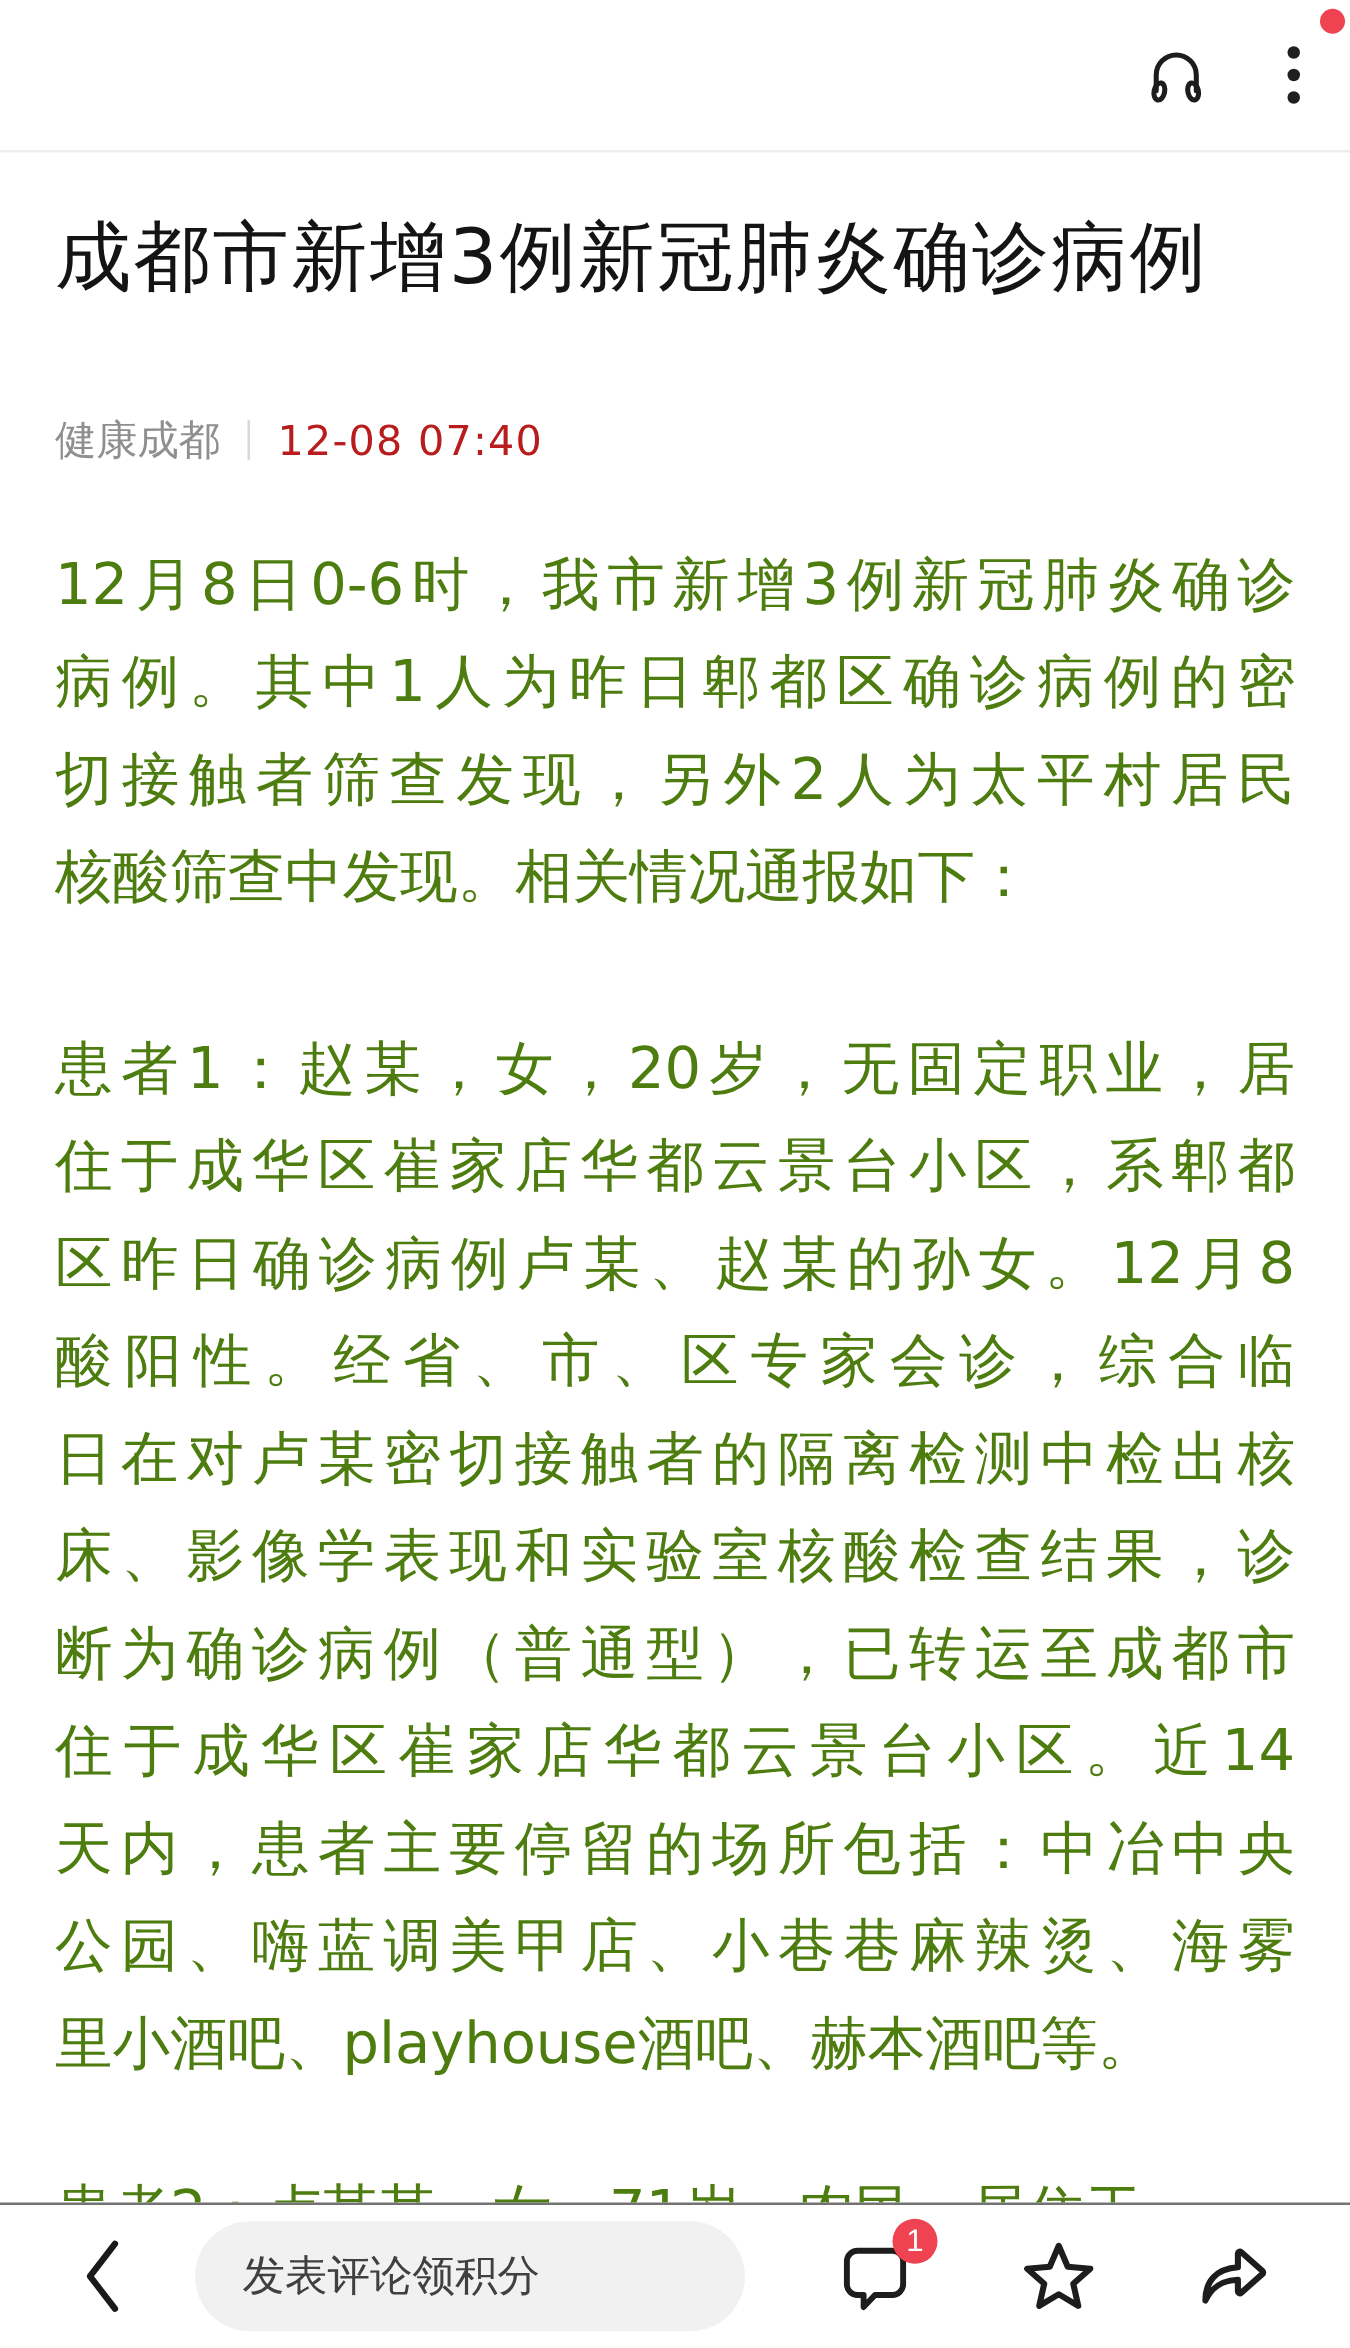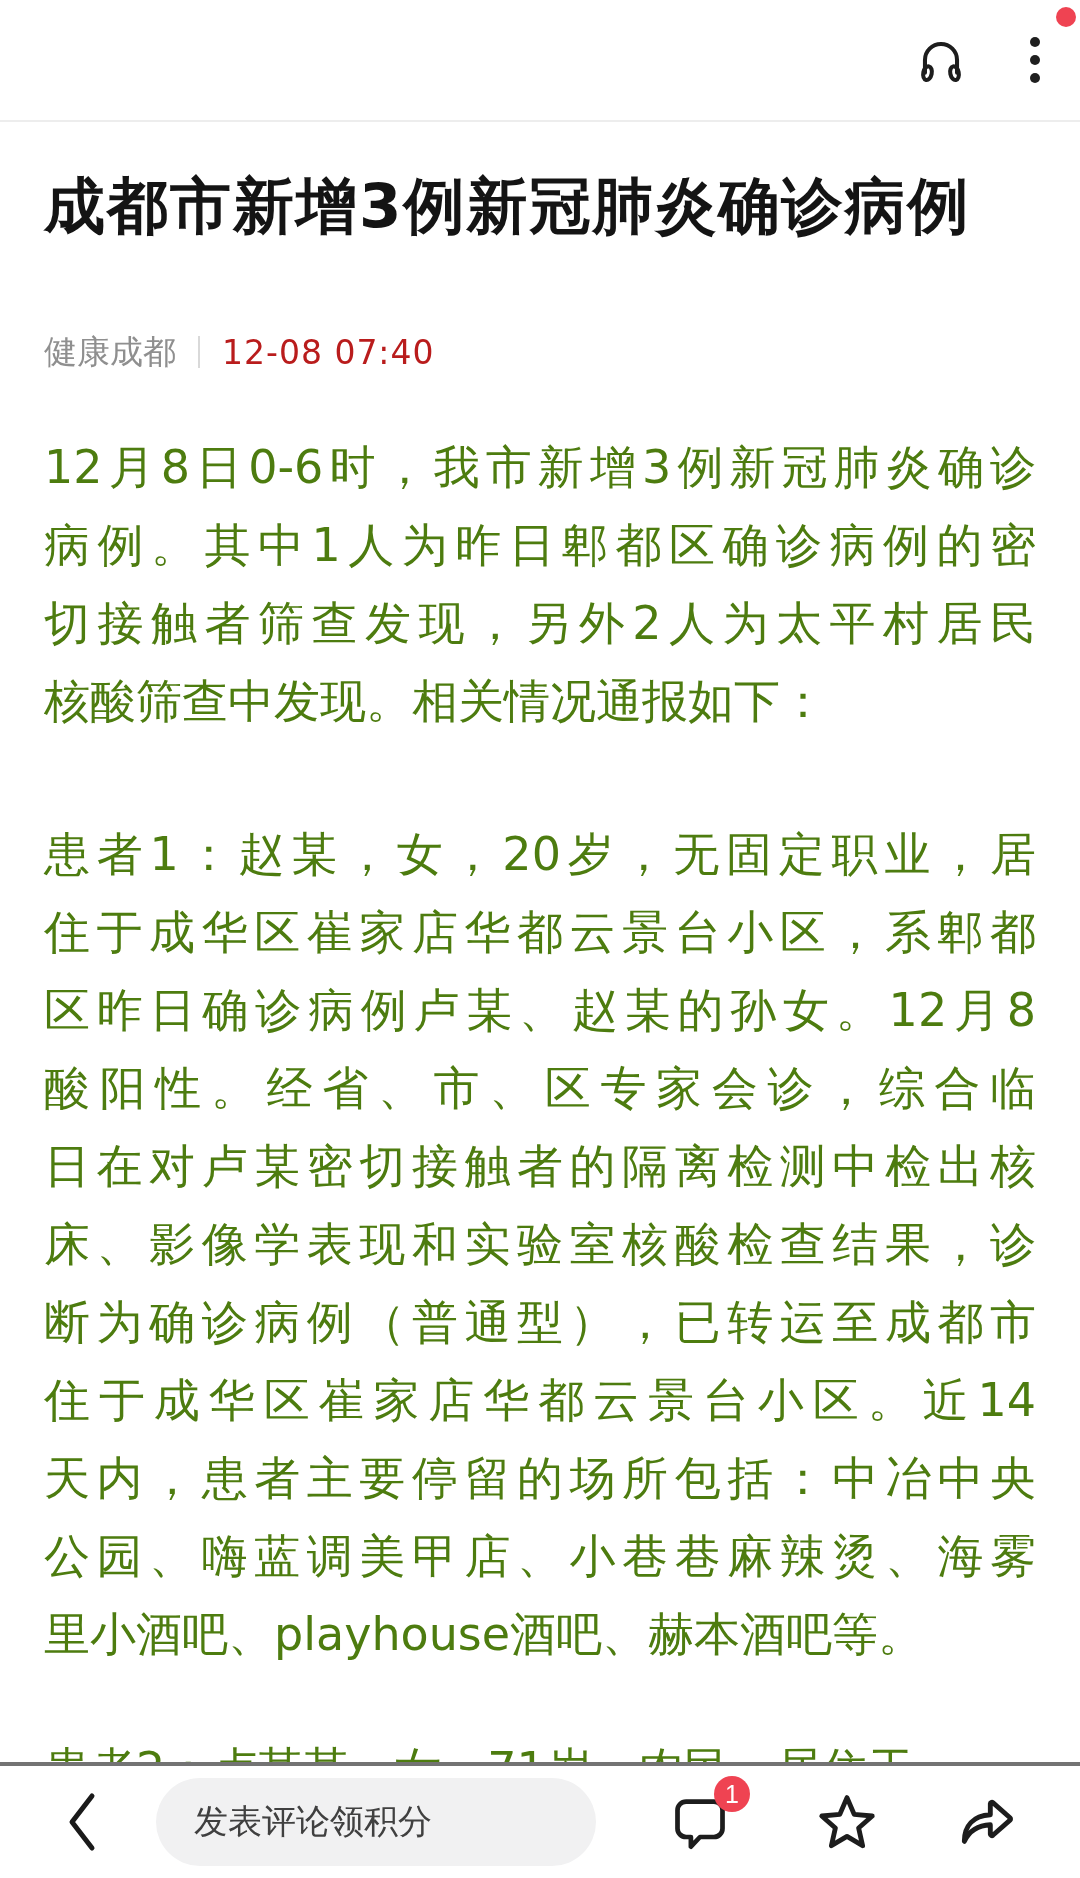--- a/index.html
+++ b/index.html
@@ -21,39 +21,39 @@
     background:none; border:none; cursor:pointer; }
   .kebab { display:flex; flex-direction:column; gap:8px; padding:6px 10px; }
   .kebab .dot { width:10px; height:10px; border-radius:50%; background:#1f1f1f; }
   .notif-dot {
     position:absolute; top:-24px; right:-26px; width:20px; height:20px;
     border-radius:50%; background:#ef4352;
   }
   
   .content { position:absolute; top:122px; left:0; right:0; bottom:0; padding:0 44px; }
   .title {
-    margin-top:46px; font-size:61px; line-height:76px; font-weight:700;
+    margin-top:46px; font-size:61px; line-height:76px; font-weight:400;
     letter-spacing:2px; color:#141414;
   }
   .meta { margin-top:88px; display:flex; align-items:center; height:40px; }
   .meta-source { font-size:33px; color:#8f8f8f; }
   .meta-divider { width:2px; height:32px; background:#d9d9d9; margin:0 22px; }
   .meta-time { font-size:33px; color:#b91c1c; letter-spacing:1px; }
   .body { margin-top:56px; color:#222; }
   .para { margin-bottom:75px; }
   .body .para:last-child { margin-top:-18px; margin-bottom:0; }
   .line {
     height:78px; line-height:78px; font-size:46px; white-space:nowrap;
     text-align:justify; text-align-last:justify; color:#4d7c0f;
   }
   .line.last { text-align-last:left; }
   
   .bottombar {
     position:absolute; left:0; right:0; bottom:0; height:116px; z-index:10;
-    background:#fff; border-top:4px solid #737373;
+    background:#fff; border-top:2px solid #737373;
     display:flex; align-items:center;
   }
   .back { margin-left:64px; display:flex; align-items:center; background:none; border:none; cursor:pointer; }
   .pill {
     margin-left:56px; width:440px; height:88px; border-radius:44px;
     background:#f1f1f2; display:flex; align-items:center; padding-left:38px;
     border:none; cursor:text;
   }
   .pill-text { font-size:34px; color:#404040; }
   .tool { position:relative; background:none; border:none; cursor:pointer;

